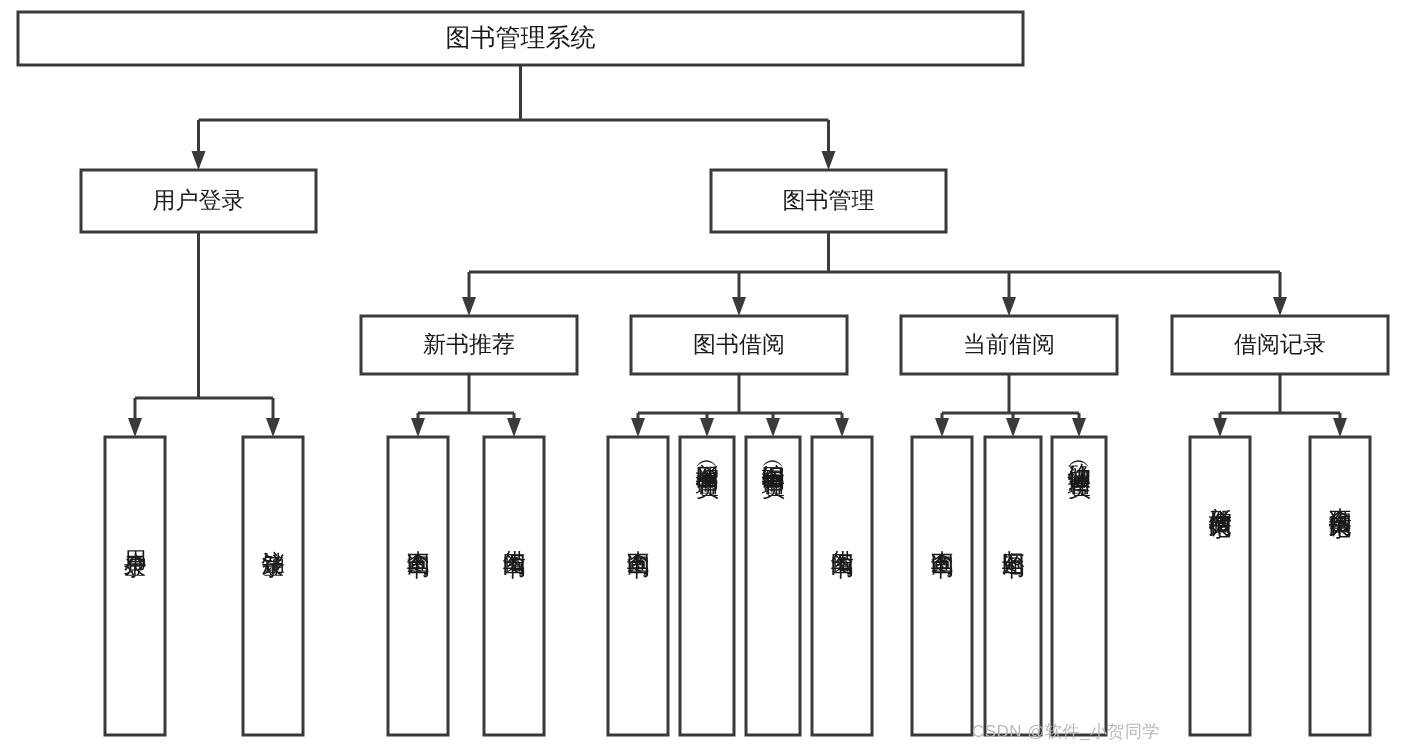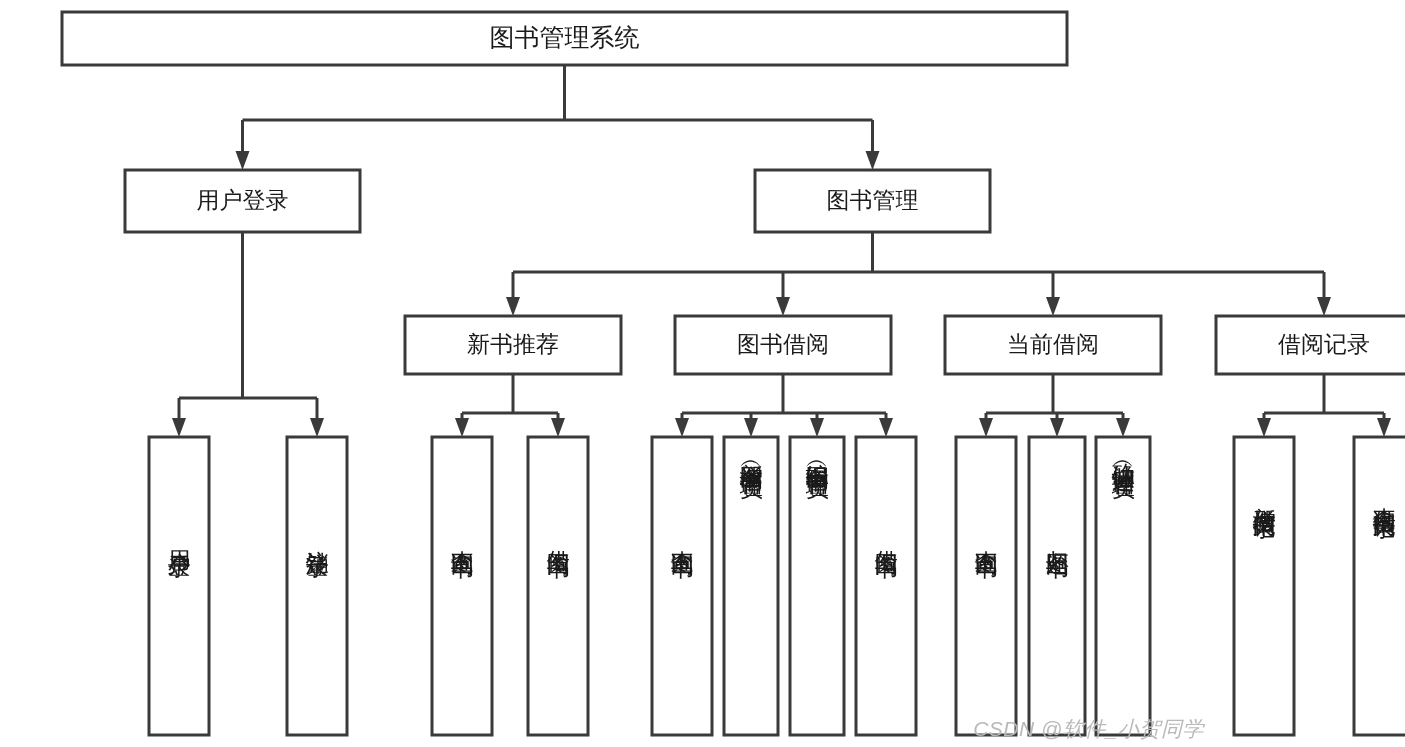--- a/index.html
+++ b/index.html
@@ -12,21 +12,20 @@
     width: 1405px;
     height: 747px;
     overflow: hidden;
     font-family: "Liberation Sans", "DejaVu Sans", sans-serif;
   }
   #diagram-root {
     position: relative;
     width: 1170px;
     height: 747px;
     background: #ffffff;
-    margin-left: 44px;
   }
   svg#tree-svg {
     position: absolute;
     left: 0;
     top: 0;
     width: 1405px;
     height: 747px;
     display: block;
   }
   .node-box {
@@ -71,26 +70,25 @@
     color: #1a1a1a;
     white-space: nowrap;
     text-align: center;
     pointer-events: none;
   }
   .watermark {
     position: absolute;
     right: 10px;
     bottom: 4px;
     font-family: "Liberation Sans", "DejaVu Sans", sans-serif;
-    font-size: 21px;
+    font-size: 17px;
     color: #b9b9b9;
     letter-spacing: 0.5px;
     white-space: nowrap;
     user-select: none;
-    font-style: italic;
   }
 </style>
 </head>
 <body>
 
 <div id="diagram-root">
 
   <svg id="tree-svg" viewBox="0 0 1405 747" xmlns="http://www.w3.org/2000/svg">
 
     <g id="connectors-layer">

